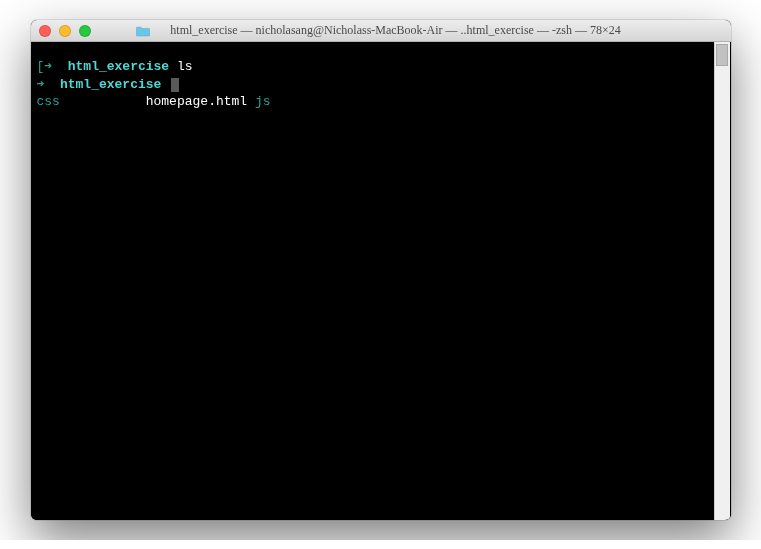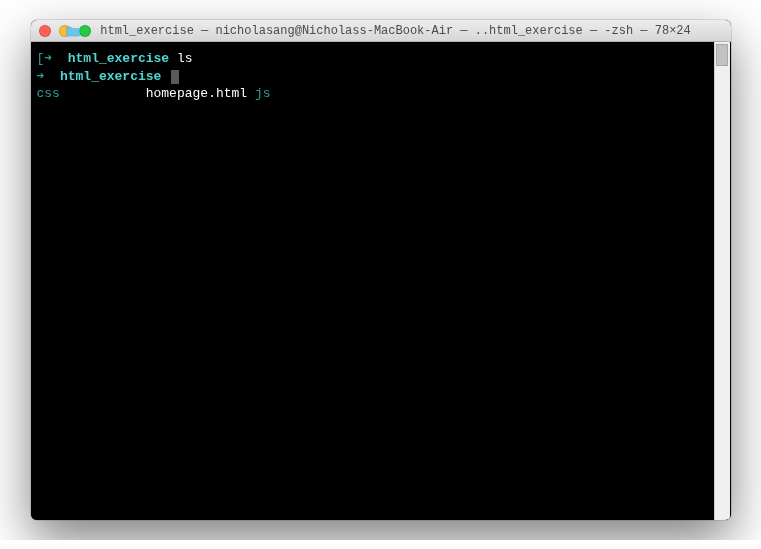--- a/index.html
+++ b/index.html
@@ -43,32 +43,32 @@
     }
     .tl.red { background: #ff5f57; }
     .tl.yellow { background: #febc2e; }
     .tl.green { background: #28c840; }
     .title-center {
       flex: 1;
       display: flex;
       align-items: center;
       justify-content: center;
       gap: 20px;
-      font-family: Liberation Mono, monospace;
+      font-family: Liberation Serif, serif;
       font-size: 12px;
       color: #4a4a4a;
       white-space: nowrap;
       overflow: hidden;
       margin-left: -56px;
     }
     .folder-icon svg { display: block; }
     .terminal-body {
       flex: 1;
       background: #000;
-      padding: 8px 6px;
+      padding: 16px 6px;
       font-size: 13px;
       line-height: 1.35;
       color: #fff;
       position: relative;
       overflow-y: auto;
     }
     .line { white-space: pre; }
     .prompt-arrow { color: #2aa198; }
     .dir { color: #4fd6d4; font-weight: bold; }
     .cmd { color: #ffffff; }

